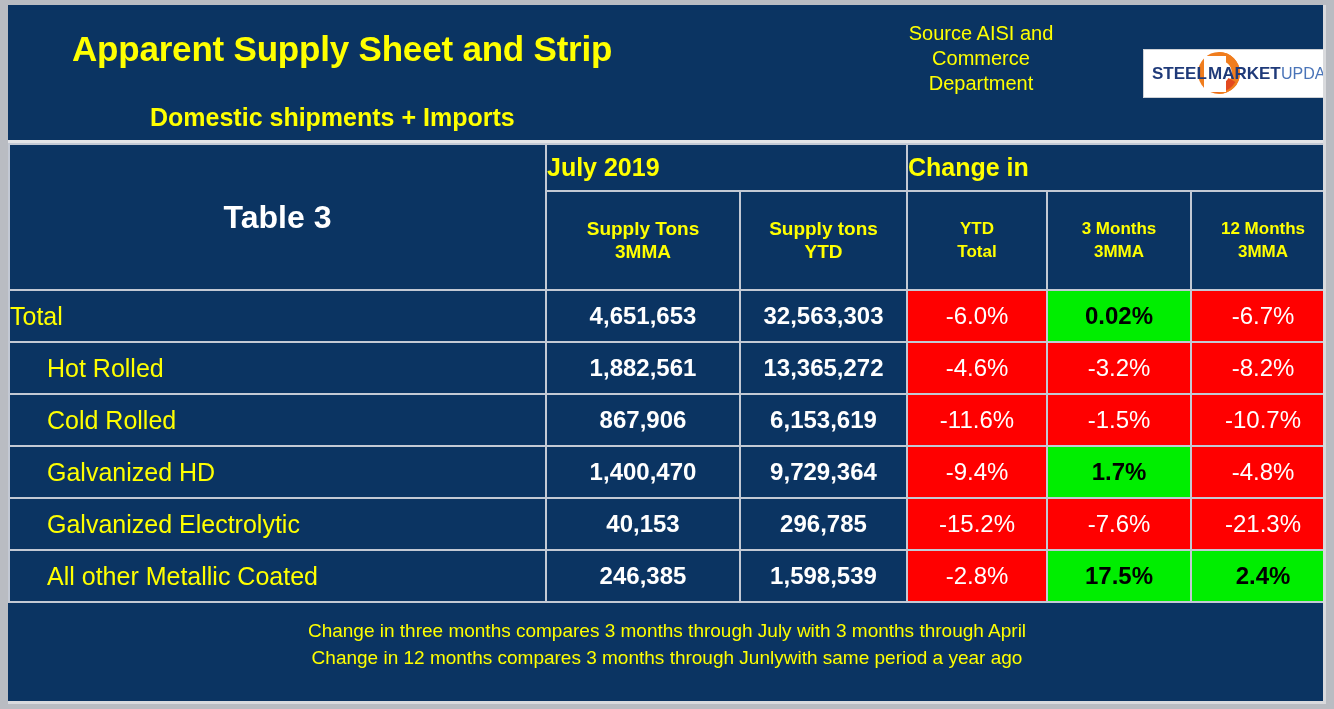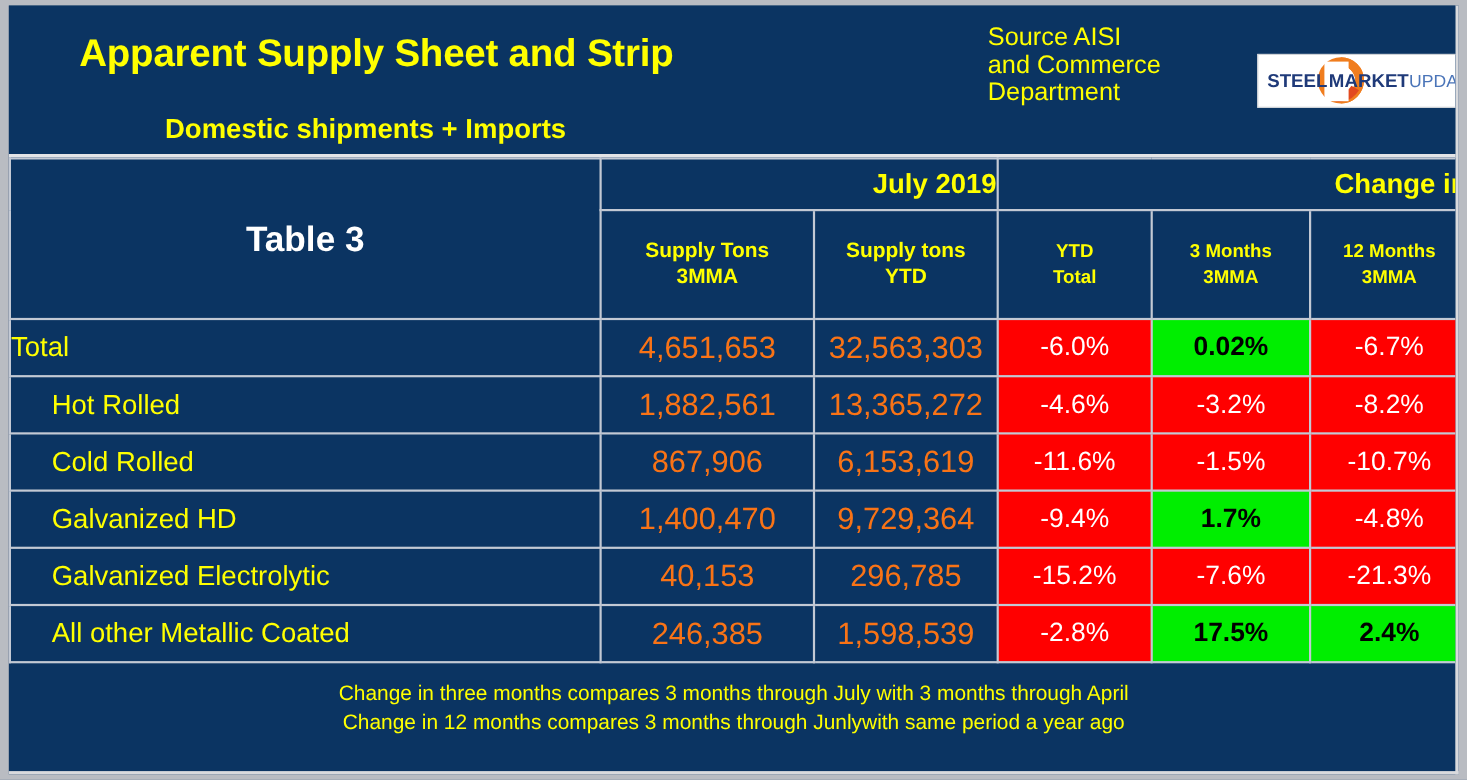--- a/index.html
+++ b/index.html
@@ -38,21 +38,21 @@
     font-size:35px;font-weight:bold;color:#ffff00;
     letter-spacing:-0.2px;white-space:nowrap;
   }
   .sub-title{
     position:absolute;left:142px;top:98px;
     font-size:25px;font-weight:bold;color:#ffff00;
     white-space:nowrap;
   }
   .source-block{
     position:absolute;left:890px;top:16px;width:166px;
-    color:#ffff00;font-size:23px;line-height:25px;
+    text-align:center;color:#ffff00;font-size:20px;line-height:25px;
   }
   .logo-box{
     position:absolute;left:1099px;top:44px;width:195px;height:47px;
     background:#ffffff;border:1px solid #cfd2d6;
     overflow:hidden;
     margin-left:36px;
   }
   .logo-svg{display:block;width:195px;height:47px;}
 
   
@@ -76,38 +76,38 @@
   .c-m3{width:144px;}
   .c-m12{width:144px;}
 
   .hdr-table3{
     color:#ffffff;font-size:32px;font-weight:bold;
     text-align:center;vertical-align:middle;
     height:146px;
   }
   .hdr-group{
     color:#ffff00;font-size:25px;font-weight:bold;
-    text-align:right;vertical-align:middle;height:42px;
+    text-align:left;vertical-align:middle;height:42px;
   }
   .hdr-sub{
     color:#ffff00;font-size:19px;font-weight:bold;
     text-align:center;vertical-align:middle;height:89px;
     line-height:23px;
   }
   .hdr-sub.small{font-size:17px;}
 
   .row-label{
     color:#ffff00;font-size:25px;text-align:left;
     vertical-align:middle;height:52px;
     padding-left:10px;
   }
   .row-label.indent{padding-left:37px;}
 
   .num{
-    color:#f97316;font-size:28px;font-weight:normal;
+    color:#ffffff;font-size:24px;font-weight:bold;
     text-align:center;vertical-align:middle;height:52px;
   }
   .pct{
     font-size:24px;text-align:center;vertical-align:middle;height:52px;
   }
   .pct.neg{background:#ff0000 !important;color:#ffffff;}
   .pct.pos{background:#00ee00 !important;color:#000000;font-weight:bold;}
 
   
   .footer{

